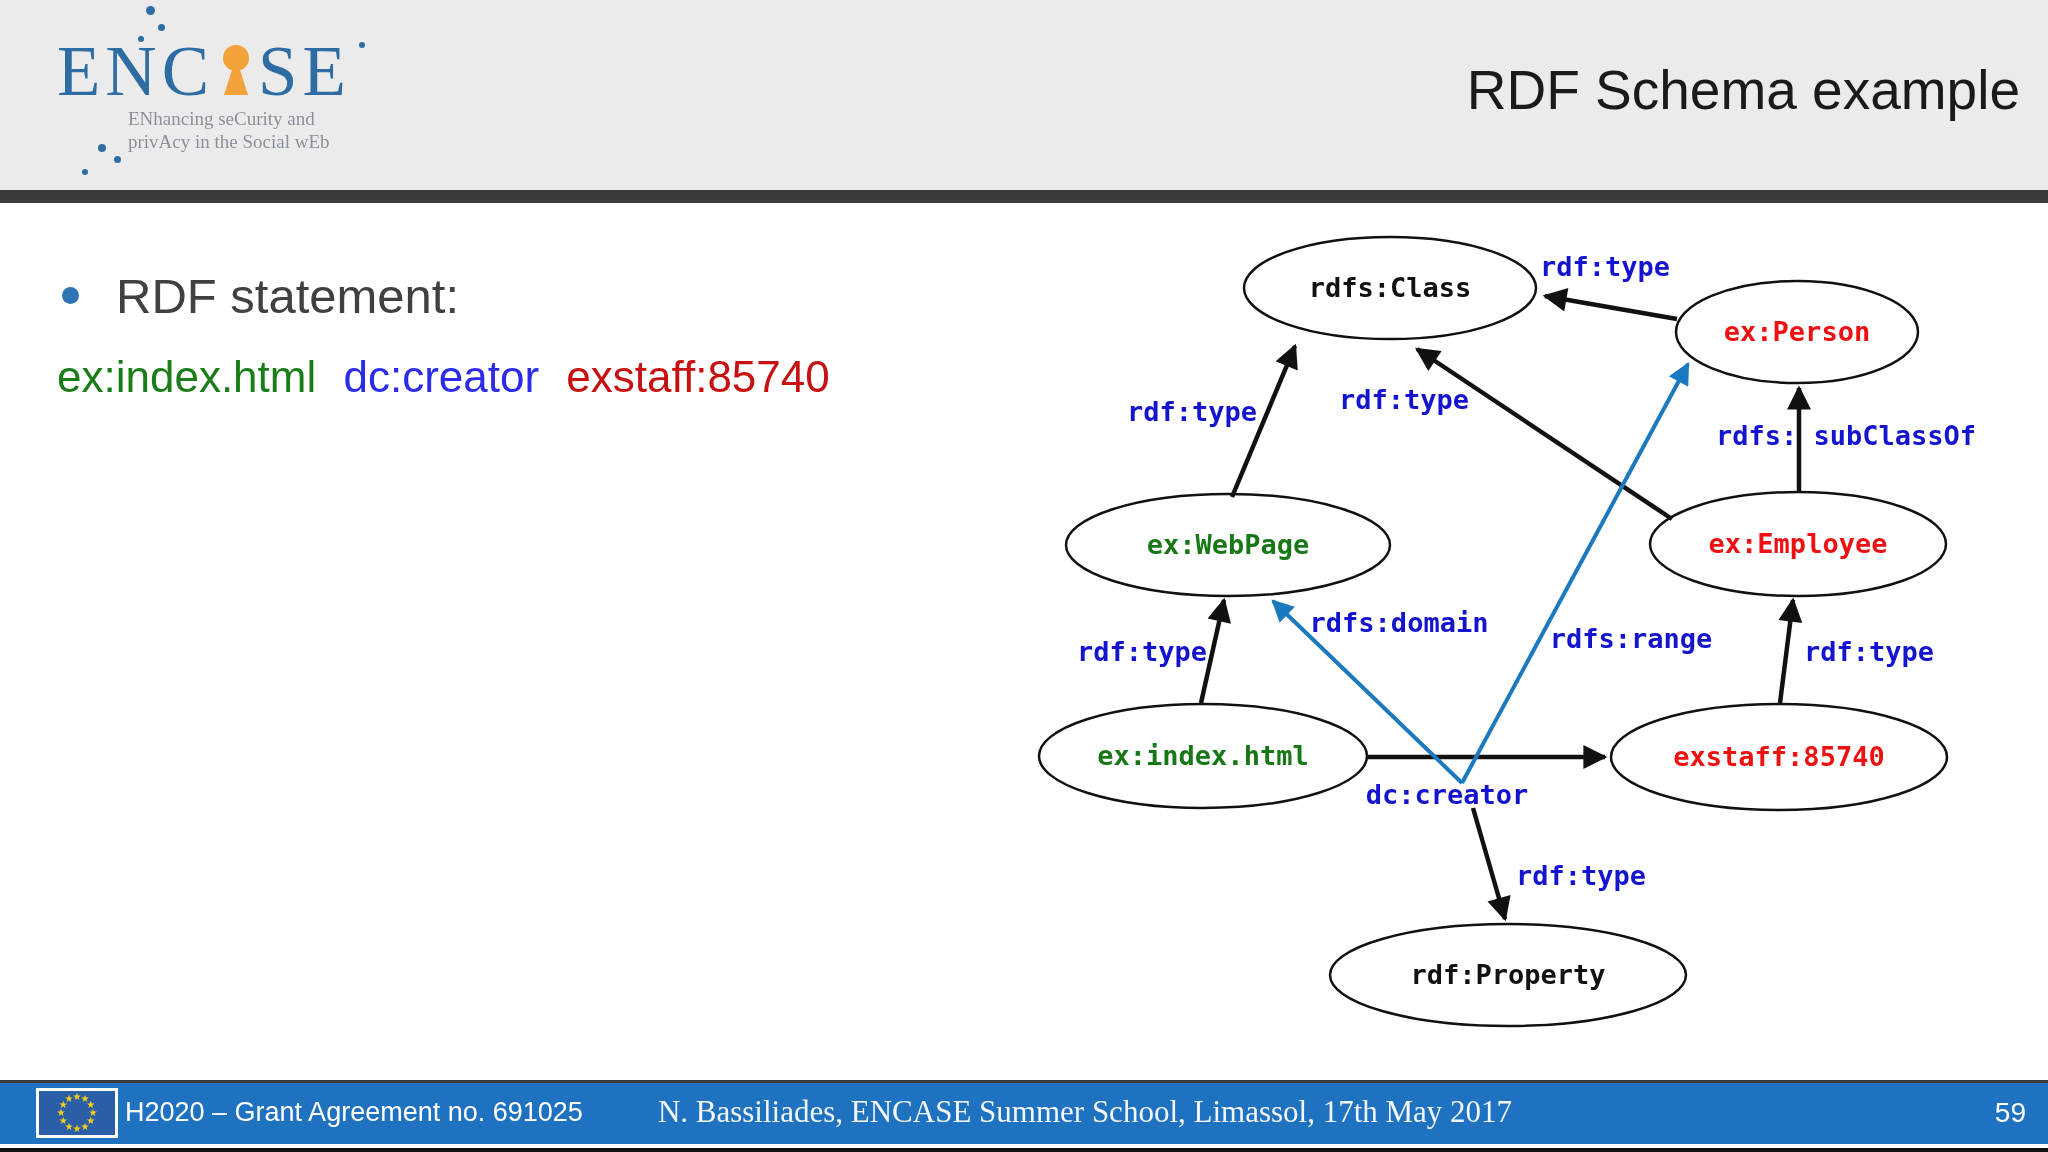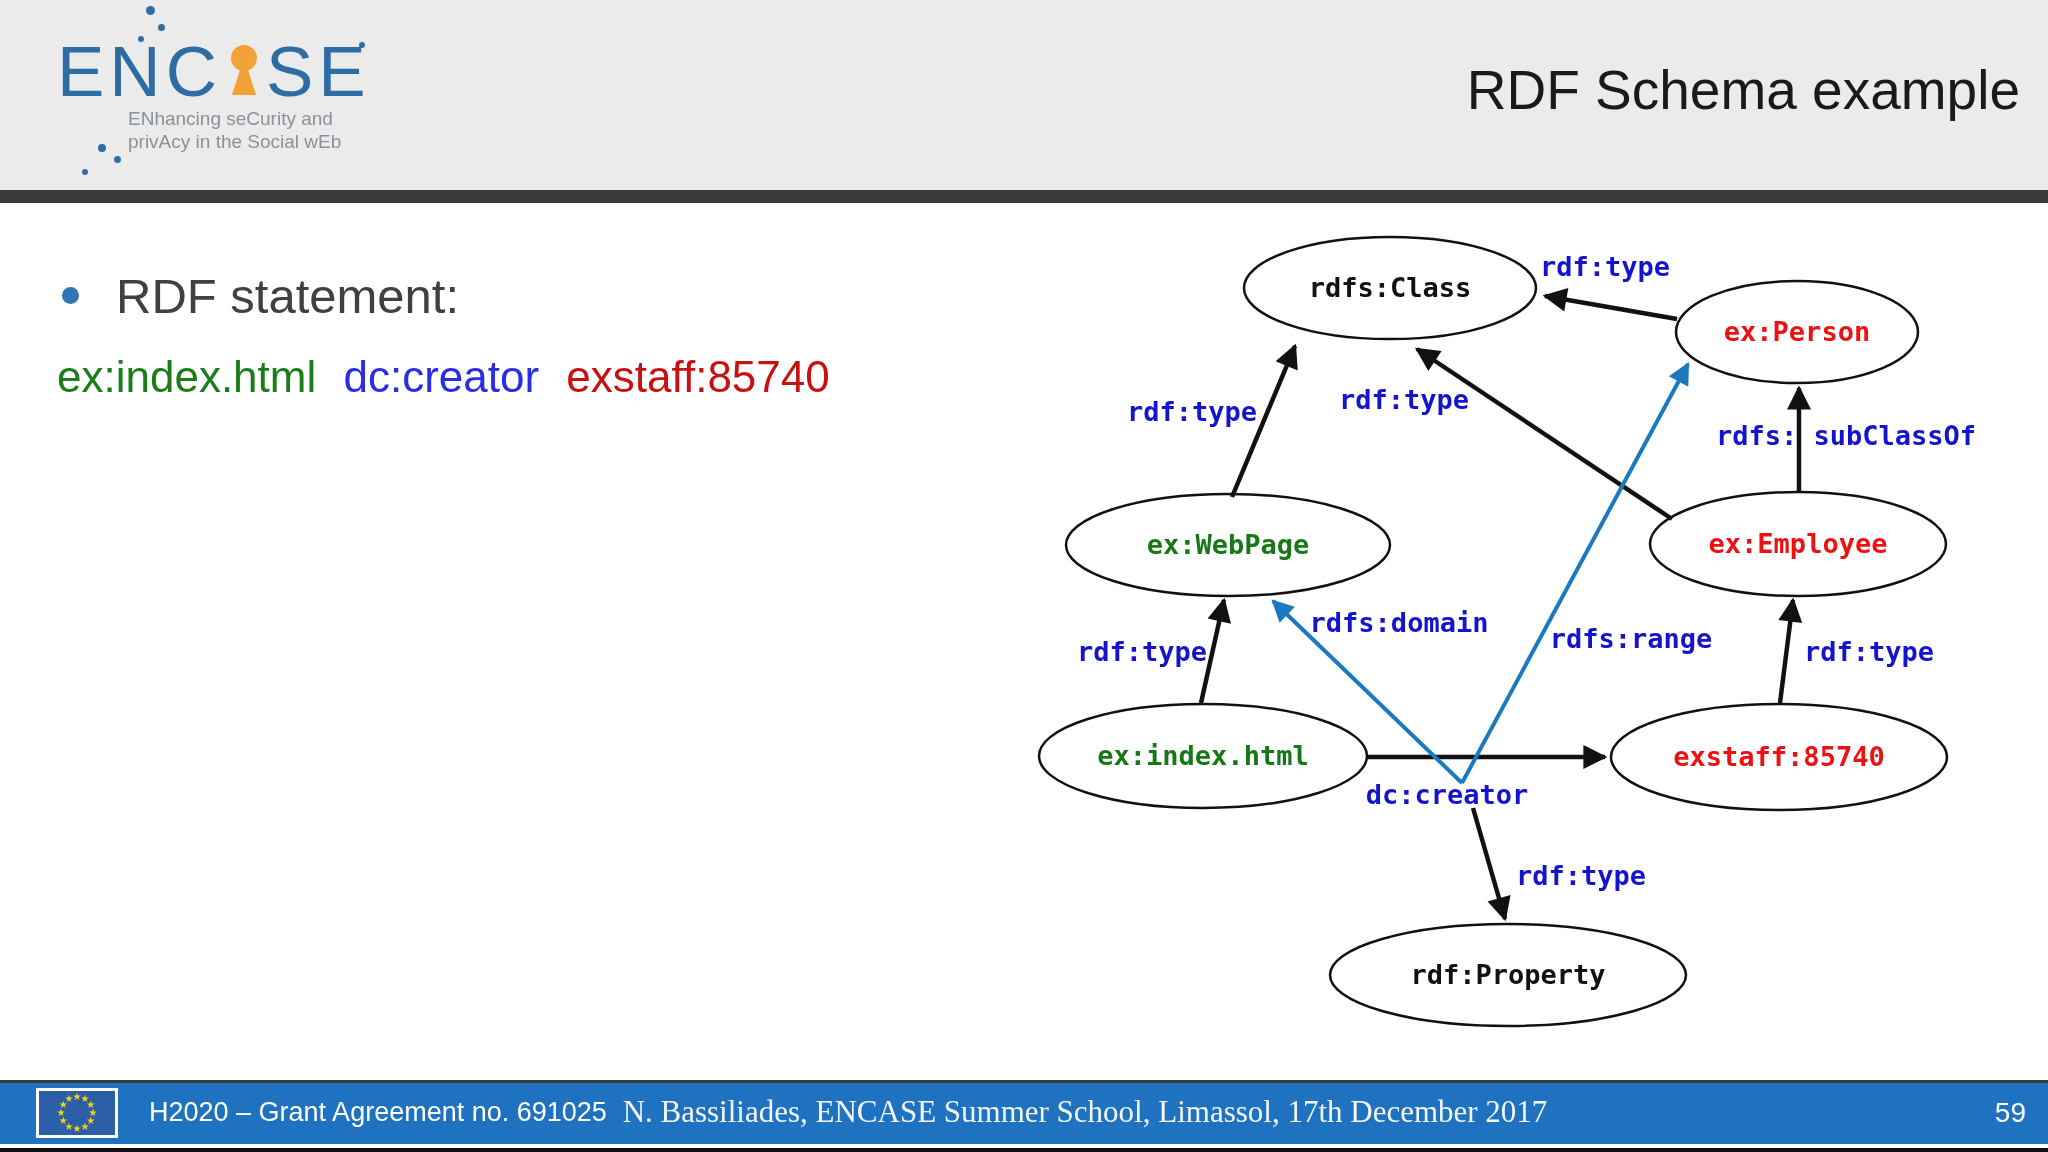--- a/index.html
+++ b/index.html
@@ -5,21 +5,21 @@
   html,body{margin:0;padding:0;background:#ffffff;}
   .slide{position:relative;width:2048px;height:1152px;background:#ffffff;overflow:hidden;
          font-family:"Liberation Sans",sans-serif;}
 
   
   .header{position:absolute;left:0;top:0;width:2048px;height:190px;background:#ebebeb;}
   .divider{position:absolute;left:0;top:190px;width:2048px;height:13px;background:#3a3a3a;}
   .slide-title{position:absolute;right:20px;top:50px;font-size:55px;font-weight:300;
                color:#1a1a1a;letter-spacing:0;}
 
-  .logo{position:absolute;left:57px;top:36px;}
+  .logo{position:absolute;left:57px;top:36px;font-family:Liberation Serif, serif;}
   .logo-row{display:flex;align-items:center;font-size:71px;font-weight:500;color:#2e6da4;
             letter-spacing:5px;line-height:1;}
   .keyhole{margin:0 3px;}
   .tagline{margin-left:71px;font-size:19px;line-height:23px;color:#8b919a;}
   .dot{position:absolute;border-radius:50%;background:#2e6da4;}
 
   
   .bullet{position:absolute;left:62px;top:287px;width:17px;height:17px;border-radius:50%;
           background:#2e75b6;}
   .bullet-text{position:absolute;left:116px;top:268px;font-size:49px;color:#404040;}
@@ -40,21 +40,21 @@
               font-size:27px;fill:#1414cf;text-anchor:middle;}
 
   
   .footer-topline{position:absolute;left:0;top:1080px;width:2048px;height:3px;background:#3a3a3a;}
   .footer-bar{position:absolute;left:0;top:1083px;width:2048px;height:61px;background:#1f72bf;}
   .footer-bottomline{position:absolute;left:0;top:1148px;width:2048px;height:4px;background:#101010;}
   .eu-flag{position:absolute;left:36px;top:1088px;width:82px;height:50px;background:#2a5ea6;
            border:3px solid #ffffff;box-sizing:border-box;}
   .eu-star{position:absolute;font-size:10px;color:#f7d117;transform:translate(-50%,-50%);
            font-family:"DejaVu Sans",sans-serif;line-height:1;}
-  .grant-text{position:absolute;left:125px;top:1097px;font-size:27px;color:#ffffff;margin-left:24px;}
+  .grant-text{position:absolute;left:125px;top:1097px;font-size:27px;color:#ffffff;}
   .credit-text{position:absolute;left:1085px;top:1094px;transform:translateX(-50%);font-size:31px;
                color:#f3f6fa;font-family:"Liberation Serif",serif;white-space:nowrap;}
   .page-number{position:absolute;right:22px;top:1097px;font-size:28px;color:#ffffff;}
 </style>
 </head>
 <body>
 
 <div class="slide">
 
   <div class="header">
@@ -140,17 +140,17 @@
     <text class="edge-label" x="1447" y="804">dc:creator</text>
     <text class="edge-label" x="1581" y="885">rdf:type</text>
   </svg>
 
   <div class="footer-topline"></div>
   <div class="footer-bar"></div>
   <div class="eu-flag">
     <span><span class="eu-star" style="left: 38px; top: 6px;">★</span><span class="eu-star" style="left: 46px; top: 8.14359px;">★</span><span class="eu-star" style="left: 51.8564px; top: 14px;">★</span><span class="eu-star" style="left: 54px; top: 22px;">★</span><span class="eu-star" style="left: 51.8564px; top: 30px;">★</span><span class="eu-star" style="left: 46px; top: 35.8564px;">★</span><span class="eu-star" style="left: 38px; top: 38px;">★</span><span class="eu-star" style="left: 30px; top: 35.8564px;">★</span><span class="eu-star" style="left: 24.1436px; top: 30px;">★</span><span class="eu-star" style="left: 22px; top: 22px;">★</span><span class="eu-star" style="left: 24.1436px; top: 14px;">★</span><span class="eu-star" style="left: 30px; top: 8.14359px;">★</span></span>
   </div>
   <div class="grant-text">H2020 – Grant Agreement no. 691025</div>
-  <div class="credit-text">N. Bassiliades, ENCASE Summer School, Limassol, 17th December 2017</div>
+  <div class="credit-text">N. Bassiliades, ENCASE Summer School, Limassol, 17th May 2017</div>
   <div class="page-number">59</div>
   <div class="footer-bottomline"></div>
 
 </div>
 
 </body></html>

